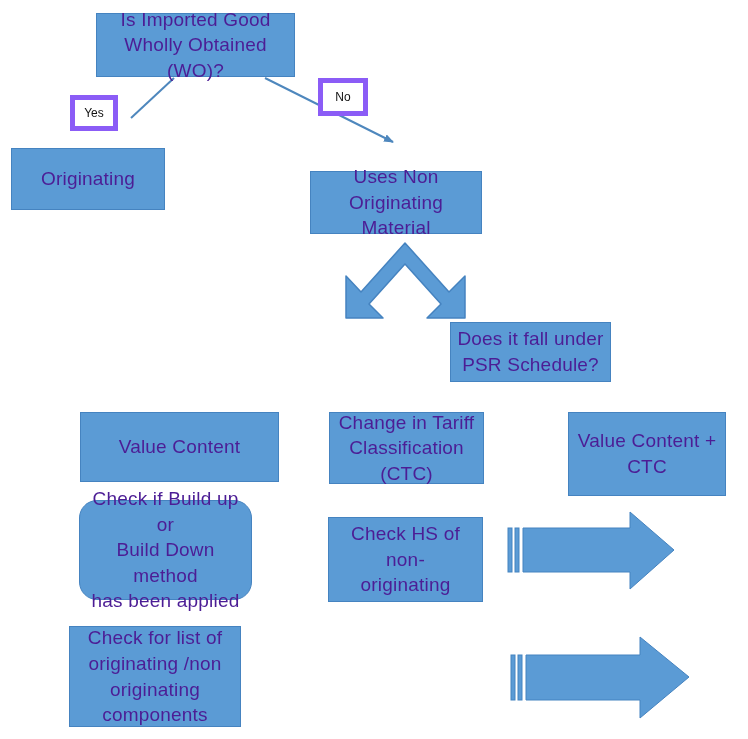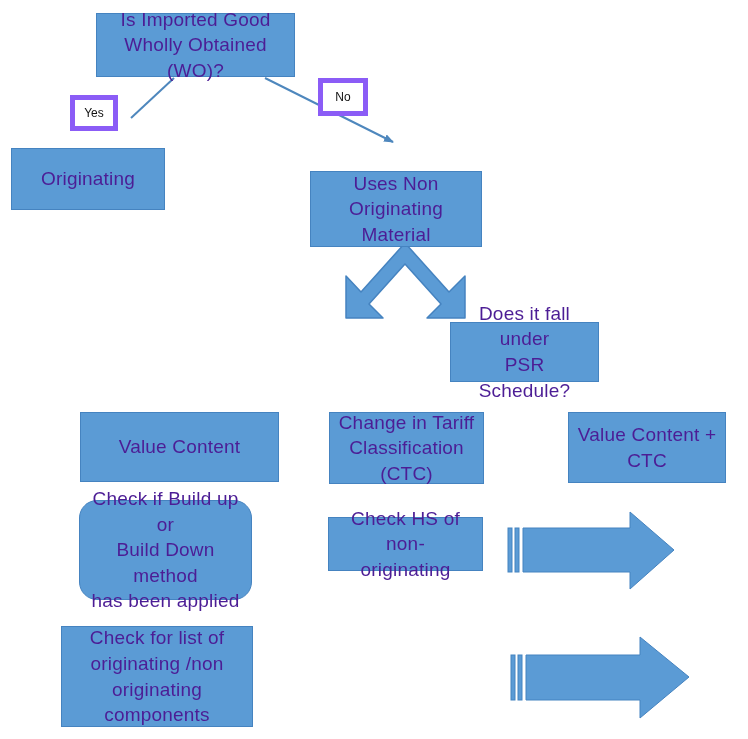--- a/index.html
+++ b/index.html
@@ -86,41 +86,41 @@
 
   <div class="node" style="left:96px;top:13px;width:199px;height:64px;">Is Imported Good
 Wholly Obtained (WO)?</div>
 
   <div class="label-box" style="left:70px;top:95px;width:48px;height:36px;">Yes</div>
 
   <div class="label-box" style="left:318px;top:78px;width:50px;height:38px;">No</div>
 
   <div class="node" style="left:11px;top:148px;width:154px;height:62px;">Originating</div>
 
-  <div class="node" style="left:310px;top:171px;width:172px;height:76px;">Uses Non Originating
+  <div class="node" style="left:310px;top:171px;width:172px;height:63px;">Uses Non Originating
 Material</div>
 
 
-  <div class="node" style="left:450px;top:322px;width:149px;height:60px;">Does it fall under
+  <div class="node" style="left:450px;top:322px;width:161px;height:60px;">Does it fall under
 PSR Schedule?</div>
 
   <div class="node" style="left:80px;top:412px;width:199px;height:70px;">Value Content</div>
 
   <div class="node" style="left:329px;top:412px;width:155px;height:72px;">Change in Tariff
 Classification
 (CTC)</div>
 
-  <div class="node" style="left:568px;top:412px;width:158px;height:71px;">Value Content +
+  <div class="node" style="left:568px;top:412px;width:158px;height:84px;">Value Content +
 CTC</div>
 
   <div class="node" style="left:79px;top:500px;width:173px;height:100px;border-radius:18px;">Check if Build  up or
 Build  Down method
 has been applied</div>
 
-  <div class="node" style="left:328px;top:517px;width:155px;height:54px;">Check HS of non-
+  <div class="node" style="left:328px;top:517px;width:155px;height:85px;">Check HS of non-
 originating</div>
 
-  <div class="node" style="left:61px;top:626px;width:192px;height:101px;">Check for list of
+  <div class="node" style="left:69px;top:626px;width:172px;height:101px;">Check for list of
 originating /non
 originating components</div>
 
 
 </div>
 
 </body></html>

